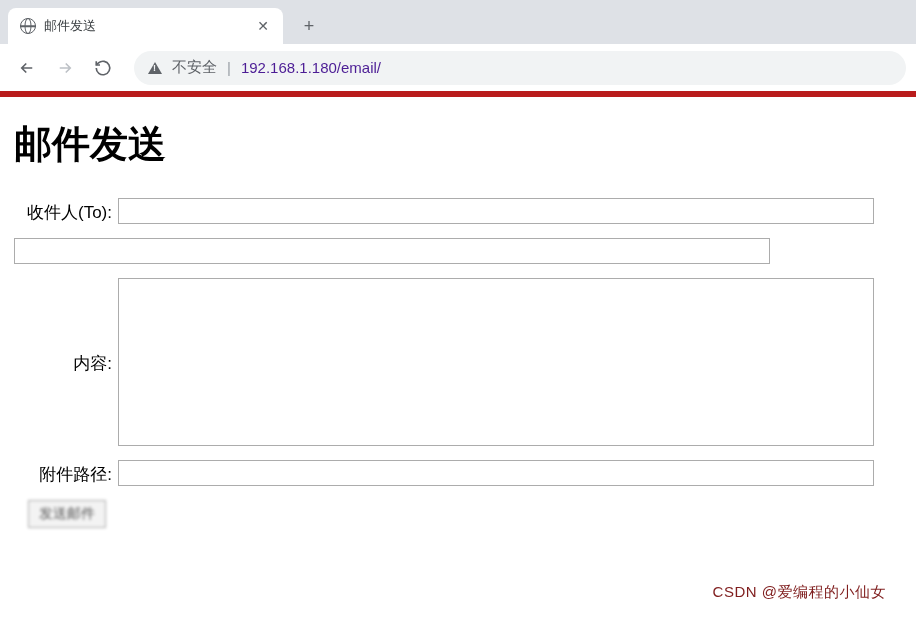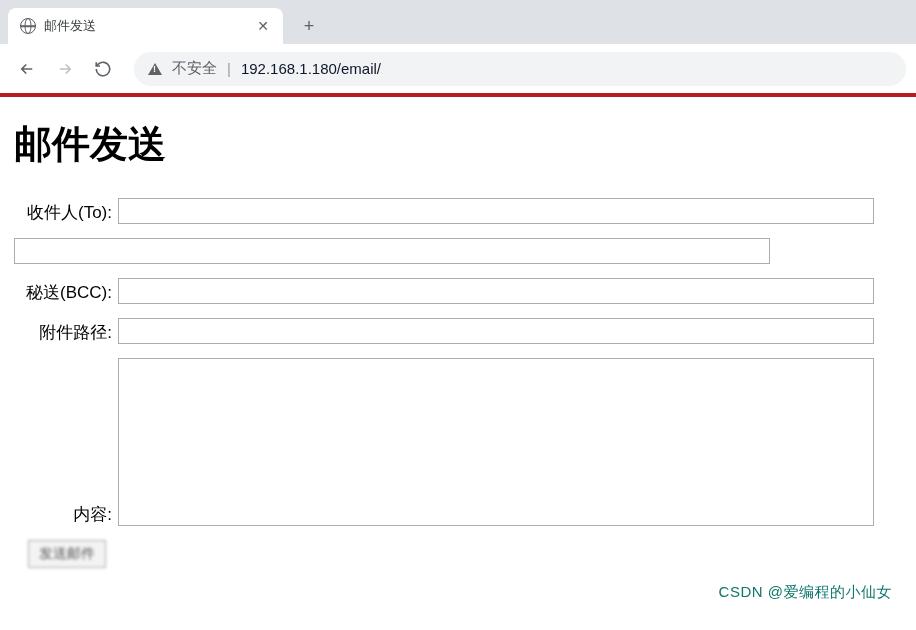--- a/index.html
+++ b/index.html
@@ -87,21 +87,21 @@
       font-size: 18px;
       cursor: pointer;
     }
     .toolbar {
       background: #fff;
       height: 53px;
       display: flex;
       align-items: center;
       padding: 0 10px;
       gap: 4px;
-      border-bottom: 4px solid #b91c1c;
+      border-bottom: 6px solid #b91c1c;
     }
     .nav-btn {
       width: 34px; height: 34px;
       display: flex;
       align-items: center;
       justify-content: center;
       color: #5f6368;
       font-size: 18px;
       cursor: pointer;
       border-radius: 50%;
@@ -128,33 +128,33 @@
       position: relative;
     }
     .warn-icon::after {
       content: "!";
       position: absolute;
       top: 1px; left: -2px;
       color: #f1f3f4;
       font-size: 9px;
       font-weight: bold;
     }
-    .url-text { color: #0f172a; }
+    .url-text { color: #4c1d95; }
     .divider { color: #9aa0a6; }
     .page {
       padding: 22px 14px;
     }
     .page h1 {
       font-size: 38px;
       font-weight: bold;
       margin-bottom: 28px;
     }
     .form-row {
       display: flex;
-      align-items: flex-end;
+      align-items: center;
       margin-bottom: 14px;
     }
     .form-label {
       width: 104px;
       text-align: right;
       font-size: 17px;
       padding-right: 6px;
       padding-top: 2px;
       flex-shrink: 0;
     }
@@ -183,24 +183,24 @@
       border: 1px solid #888;
       background: #efefef;
       padding: 4px 10px;
       font-size: 14px;
       cursor: pointer;
       filter: blur(1.5px);
       opacity: 0.7;
     }
     .watermark {
       position: absolute;
-      right: 24px;
+      right: 30px;
       bottom: 28px;
       font-size: 15px;
-      color: #0f766e;
+      color: #7f1d1d;
       pointer-events: none;
       user-select: none;
       letter-spacing: 0.5px;
     }
   </style>
 </head>
 <body>
 
 <div class="browser-chrome">
   <div class="tab-bar">
@@ -241,29 +241,25 @@
   <h1>邮件发送</h1>
 
   <div class="form-row">
     <div class="form-label">收件人(To):</div>
     <input class="form-input" value="" style="">
   </div>
   <div class="form-row">
     <input class="form-input" value="" style="">
   </div>
   <div class="form-row">
-    <div class="form-label">秘送(BCC):</div>
-    <input class="form-input" value="" style="">
+    <div class="form-label">内容:</div>
+    <textarea class="form-textarea" style=""></textarea>
   </div>
   <div class="form-row">
     <div class="form-label">附件路径:</div>
     <input class="form-input" value="" style="">
   </div>
-  <div class="form-row">
-    <div class="form-label">内容:</div>
-    <textarea class="form-textarea" style=""></textarea>
-  </div>
   <div class="submit-row">
     <button class="submit-btn">发送邮件</button>
   </div>
 </div>
 
 <div class="watermark">CSDN @爱编程的小仙女</div>
 
 </body></html>

